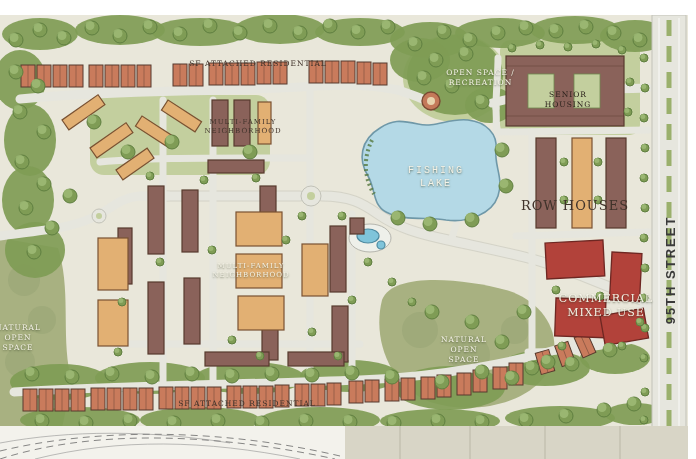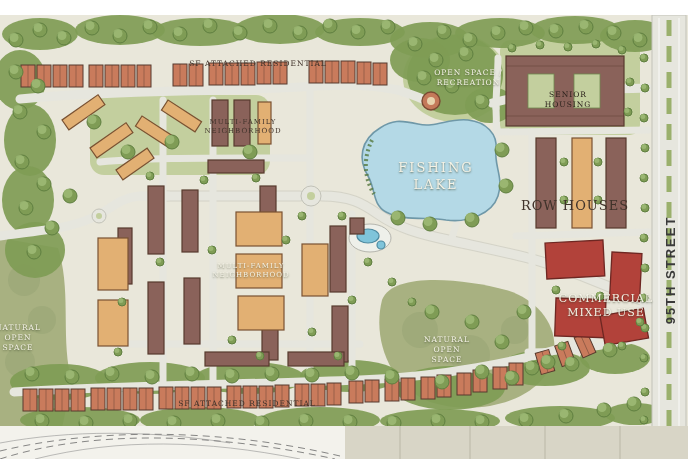--- a/index.html
+++ b/index.html
@@ -440,42 +440,42 @@
 
   <rect x="0" y="0" width="696" height="15" class="margin"></rect>
   <rect x="688" y="0" width="8" height="459" class="margin"></rect>
 </svg>
 
 <div class="map-label lab-dark" style="left:258px;top:64px;font-size:7.5px;">SF Attached Residential</div>
 
 <div class="map-label lab-dark" style="left:243px;top:127px;font-size:7px;">Multi-Family
 Neighborhood</div>
 
-<div class="map-label lab-light" style="left:446px;top:78px;font-size:7.5px;padding-left:45px;">Open Space /
+<div class="map-label lab-light" style="left:458px;top:78px;font-size:7.5px;padding-left:45px;">Open Space /
 Recreation</div>
 
 <div class="map-label lab-dark" style="left:568px;top:83px;font-size:7.5px;color:#2c221c;margin-top:17px;">Senior
 Housing</div>
 
-<div class="map-label lab-light" style="left:436px;top:177px;font-size:13px;letter-spacing:2px;">Fishing
+<div class="map-label lab-light" style="left:436px;top:177px;font-size:10px;letter-spacing:2px;font-family:Liberation Mono, monospace;">Fishing
 Lake</div>
 
 <div class="map-label lab-dark" style="left:575px;top:206px;font-size:13px;text-align:center;">Row Houses</div>
 
 <div class="map-label lab-light" style="left:251px;top:271px;font-size:7px;">Multi-Family
 Neighborhood</div>
 
 <div class="map-label lab-light" style="left:606px;top:306px;font-size:11px;">Commercial
 Mixed Use</div>
 
 <div class="map-label lab-light" style="left:18px;top:338px;font-size:7.5px;">Natural
 Open
 Space</div>
 
-<div class="map-label lab-light" style="left:447px;top:350px;font-size:7.5px;">Natural
+<div class="map-label lab-light" style="left:464px;top:350px;font-size:7.5px;">Natural
 Open
 Space</div>
 
 <div class="map-label lab-dark" style="left:247px;top:404px;font-size:7.5px;">SF Attached Residential</div>
 
 <div class="v-label" style="left:670px;top:270px;">95TH STREET</div>
 
 </div>
 
 </body></html>

